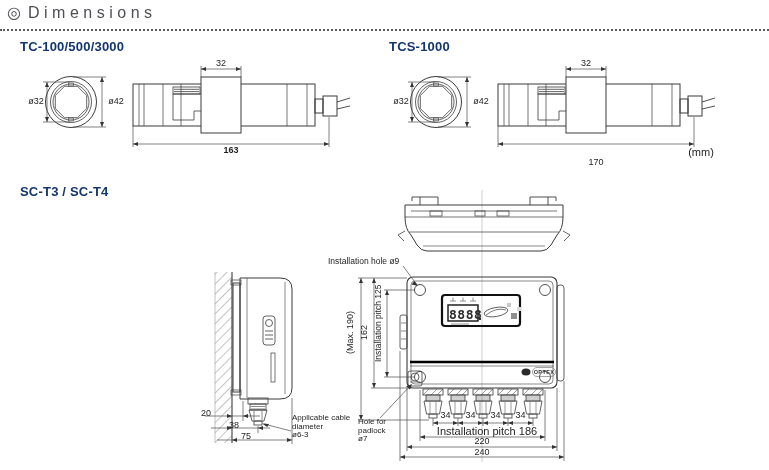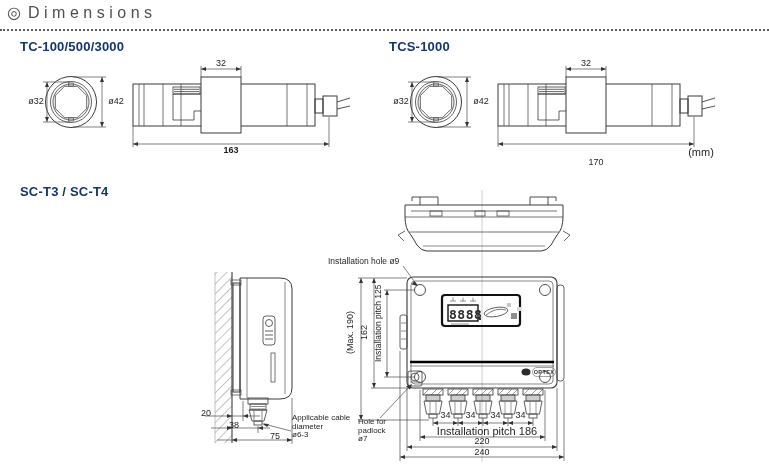--- a/index.html
+++ b/index.html
@@ -351,21 +351,21 @@
       <path d="M247,199 l-6,2.5 l4,3 z"></path>
     </g>
   </svg>
 
   <span class="dim note" style="left:163px;top:72px;width:115px;font-size:8.5px;">Installation hole ø9</span>
   <span class="dim rot" style="left:153px;top:143px;width:64px;">(Max. 190)</span>
   <span class="dim rot" style="left:185px;top:143px;width:28px;">162</span>
   <span class="dim rot" style="left:166px;top:134px;width:94px;font-size:8.5px;">Installation pitch 125</span>
   <span class="dim" style="left:33px;top:224px;width:16px;">20</span>
   <span class="dim" style="left:49px;top:236px;width:40px;">38</span>
-  <span class="dim" style="left:73px;top:247px;width:16px;margin-left:29px;">75</span>
+  <span class="dim" style="left:73px;top:247px;width:16px;">75</span>
   <span class="dim note" style="left:127px;top:229px;width:78px;">Applicable cable</span>
   <span class="dim note" style="left:127px;top:237.5px;width:78px;">diameter</span>
   <span class="dim note" style="left:127px;top:246px;width:78px;">ø6-3</span>
   <span class="dim note" style="left:193px;top:233px;width:40px;">Hole for</span>
   <span class="dim note" style="left:193px;top:241.5px;width:40px;">padlock</span>
   <span class="dim note" style="left:193px;top:250px;width:40px;">ø7</span>
   <span class="dim" style="left:272.5px;top:226px;width:16px;">34</span>
   <span class="dim" style="left:297.5px;top:226px;width:16px;">34</span>
   <span class="dim" style="left:322.5px;top:226px;width:16px;">34</span>
   <span class="dim" style="left:347.5px;top:226px;width:16px;">34</span>

